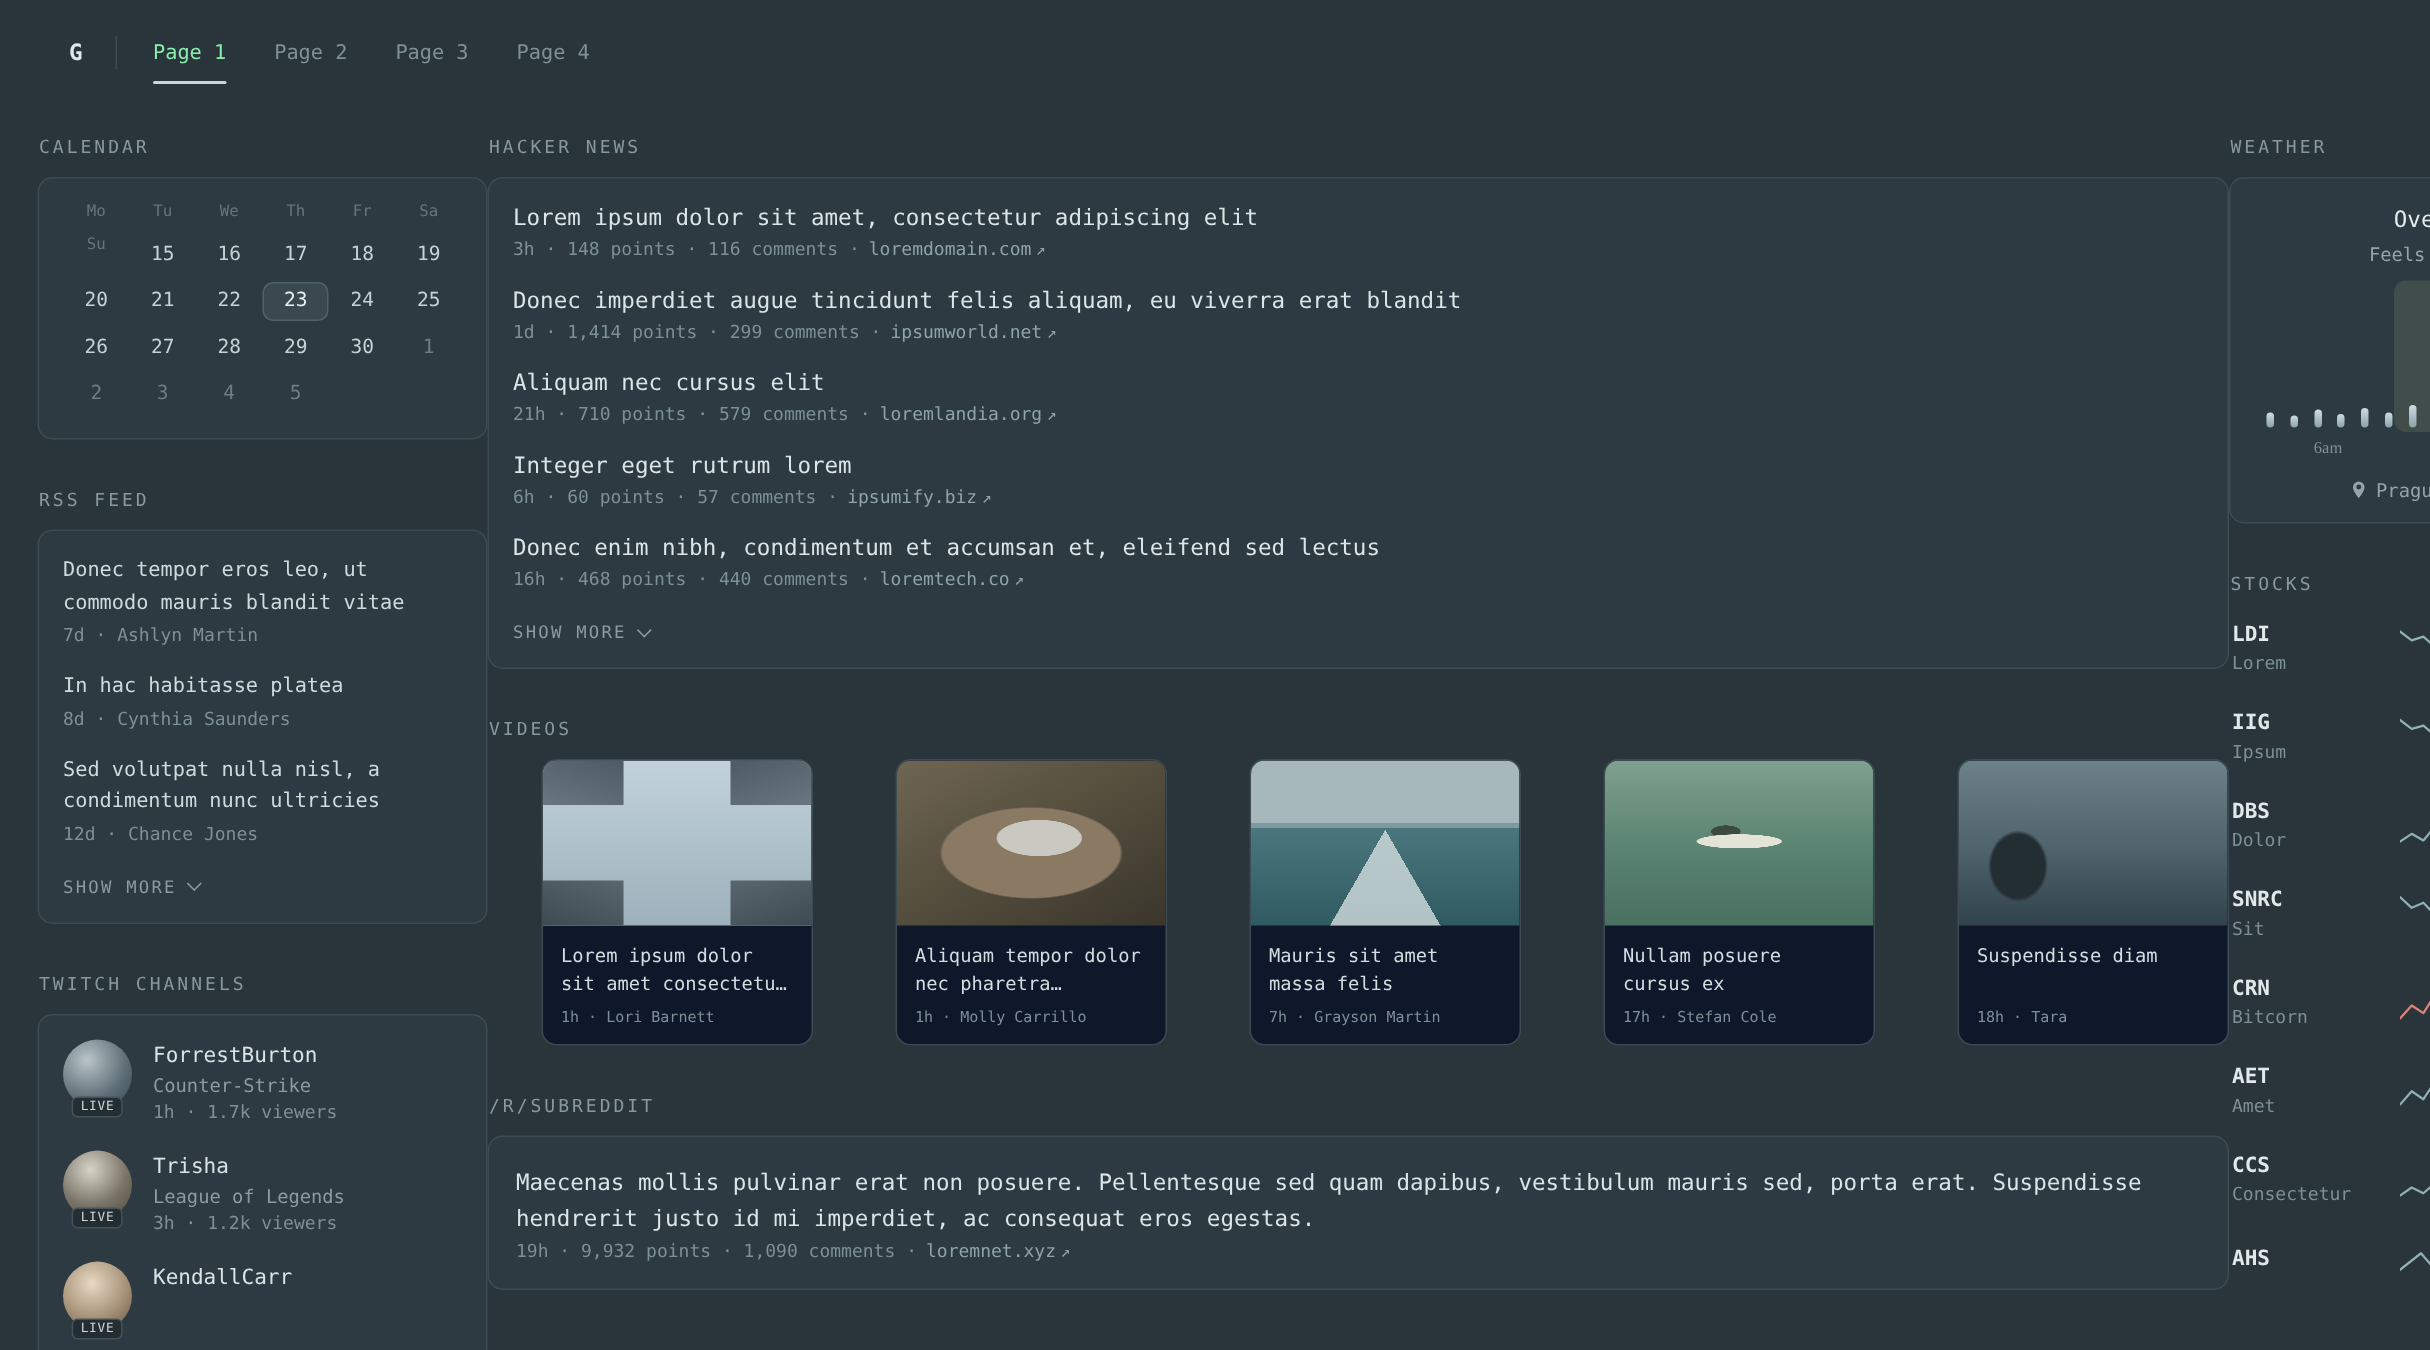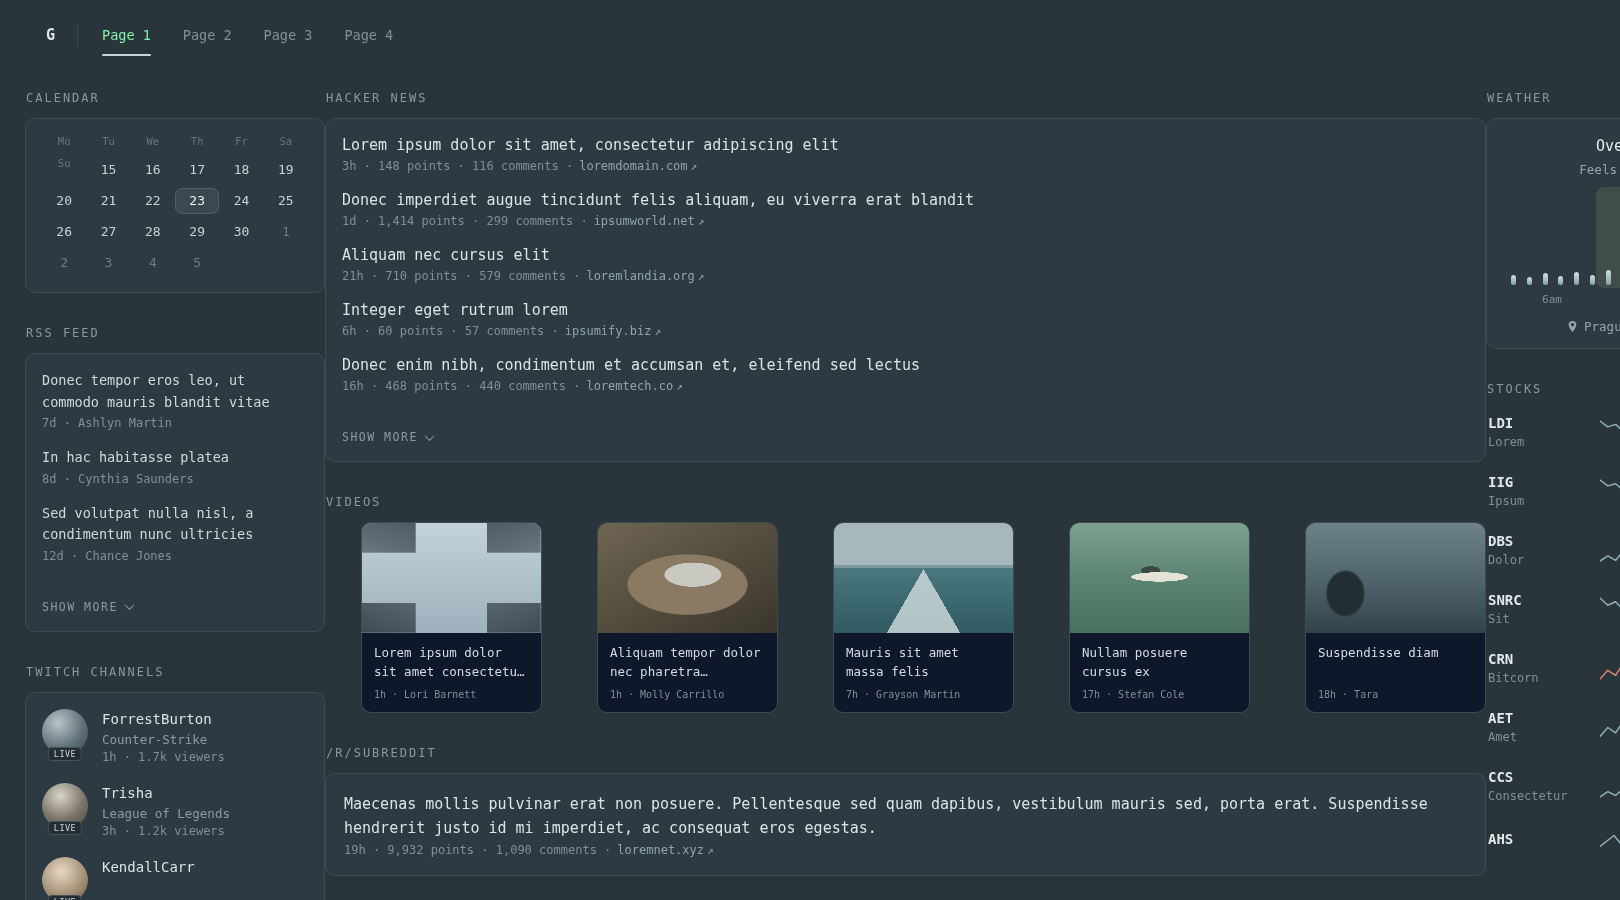--- a/index.html
+++ b/index.html
@@ -23,21 +23,21 @@
     padding:21px 73px 0 25px; height:830px; overflow:hidden; }
   .w-title { font-size:12px; font-weight:normal; letter-spacing:2px; color:#87999f; margin:0 1px 13px; }
   .widget { margin-bottom:33px; }
   .card { background:#2d3a41; border:1px solid #3d4b52; border-radius:10px; padding:16px; }
 
   .meta { font-size:12px; color:#7d9096; margin-top:3px; display:flex; flex-wrap:wrap; gap:6px; align-items:baseline; }
   .domain { color:#8fa4aa; cursor:pointer; display:inline-flex; gap:3px; align-items:baseline; }
   .ext { font-size:11px; }
 
   .show-more { display:inline-flex; align-items:center; gap:8px; font-size:11.5px;
-    letter-spacing:1.5px; color:#8a9ba1; margin-top:20px; cursor:pointer; background:none; border:none;
+    letter-spacing:1.5px; color:#8a9ba1; margin-top:4px; cursor:pointer; background:none; border:none;
     font-family:inherit; }
   .chev { width:7px; height:7px; border-right:1.5px solid currentColor; border-bottom:1.5px solid currentColor;
     transform:rotate(45deg) translate(-1px,-1px); }
 
   
   .cal-head { display:flex; justify-content:space-between; align-items:baseline; padding:2px 4px 12px; }
   .cal-month { font-size:16px; color:#e3eaec; }
   .cal-week { font-size:12px; color:#b9c6c9; cursor:pointer; display:flex; gap:7px; }
   .cal-week .dotsep { color:#7e9197; }
   .cal-grid { display:grid; grid-template-columns:repeat(6,1fr); row-gap:5px; text-align:center; }
@@ -104,21 +104,21 @@
   .wx-feels { text-align:center; font-size:12.5px; color:#93a5ab; margin-top:7px; }
   .wx-chart { position:relative; height:94px; margin-top:14px; }
   .wx-band { position:absolute; left:36%; width:36%; top:-4px; bottom:-3px;
     background:rgba(196,208,148,.13); border-radius:8px; }
   .wx-bars { position:absolute; left:8px; right:8px; bottom:0; top:20px;
     display:flex; align-items:flex-end; justify-content:space-between; }
   .bar { width:5px; border-radius:3px; background:linear-gradient(180deg,#cfdde0,#8aa2a8); min-height:4px; }
   .wx-peak { position:absolute; top:-2px; left:53%; transform:translateX(-50%);
     font-size:12.5px; color:#e8eff0; }
   .wx-times { position:relative; height:15px; margin-top:8px; font-size:11px; color:#7d9096; }
-  .wx-times span { position:absolute; transform:translateX(-50%); }
+  .wx-times span { position:absolute; transform:translateX(-50%);font-family:Liberation Serif, serif; }
   .wx-loc { display:flex; justify-content:center; align-items:center; gap:6px; margin-top:11px;
     font-size:12.5px; color:#93a5ab; cursor:pointer; }
 
   
   .stock-list { display:flex; flex-direction:column; gap:13px; }
   .stock-row { display:flex; align-items:center; gap:8px; padding:6px 2px; cursor:pointer; }
   .stock-id { width:98px; }
   .ticker { font-size:14px; font-weight:bold; color:#e0e8ea; }
   .sname { font-size:12px; color:#7d9096; margin-top:4px; }
   .spark { flex:1; display:flex; justify-content:center; color:#8fb0b4; }

